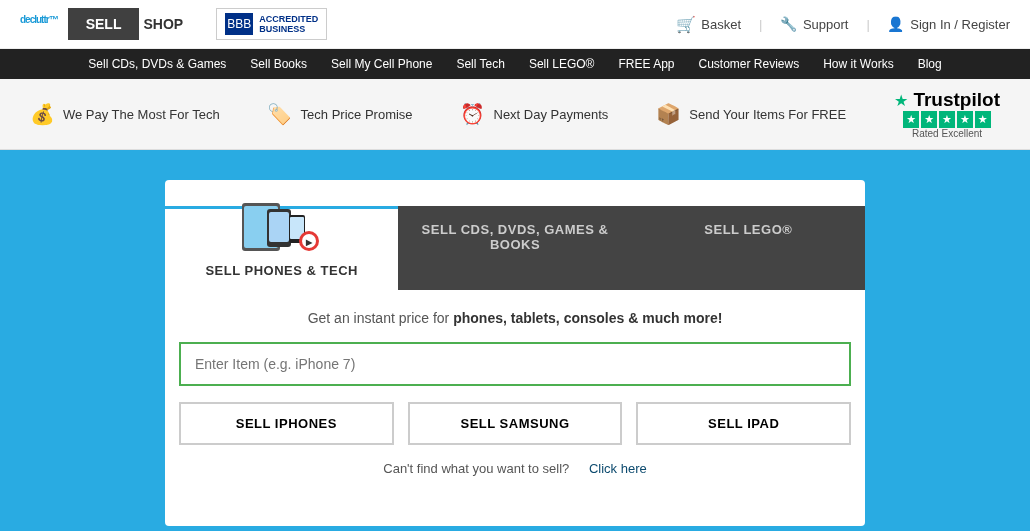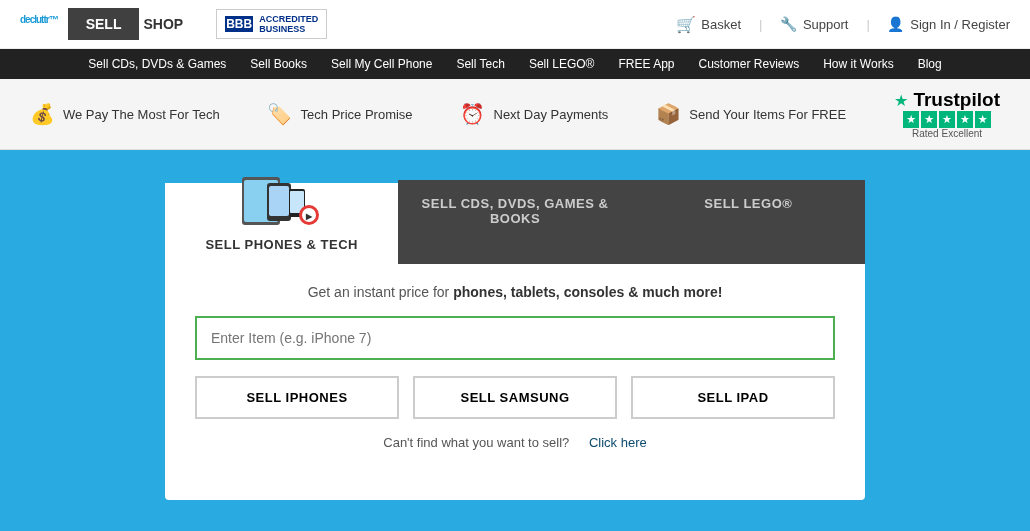--- a/index.html
+++ b/index.html
@@ -47,28 +47,28 @@
       align-items: center;
       padding: 4px 8px;
       font-size: 10px;
       color: #003087;
       font-weight: bold;
       margin-right: auto;
       gap: 6px;
     }
     .bbb-icon {
       width: 28px;
-      height: 16px;
+      height: 22px;
       background: #003087;
       display: flex;
       align-items: center;
       justify-content: center;
       color: white;
       font-size: 12px;
-      font-weight: bold;
+      font-weight: normal;
     }
     .header-right {
       display: flex;
       align-items: center;
       gap: 18px;
       color: #444;
       font-size: 13px;
     }
     .header-right .divider { color: #ccc; }
     .header-right-item {
@@ -165,41 +165,42 @@
     }
     .tab {
       flex: 1;
       padding: 16px 10px 12px;
       text-align: center;
       font-weight: bold;
       font-size: 13px;
       cursor: pointer;
       text-transform: uppercase;
       letter-spacing: 0.5px;
+      margin-top: 26px;
     }
     .tab-active {
       background: #fff;
       color: #333;
       border-top: 3px solid #29abe2;
       position: relative;
     }
     .tab-active-image {
       display: flex;
       flex-direction: column;
       align-items: center;
       padding-top: 0;
     }
     .tab-inactive {
       background: #444;
       color: #ccc;
     }
     .tab-inactive:first-of-type { margin-left: 0; }
 
     .card-body {
-      padding: 20px 30px;
+      padding: 20px 14px;
     }
     .card-subtitle {
       text-align: center;
       font-size: 14px;
       color: #555;
       margin-bottom: 16px;
     }
     .card-subtitle strong { color: #333; }
 
     .search-row {

